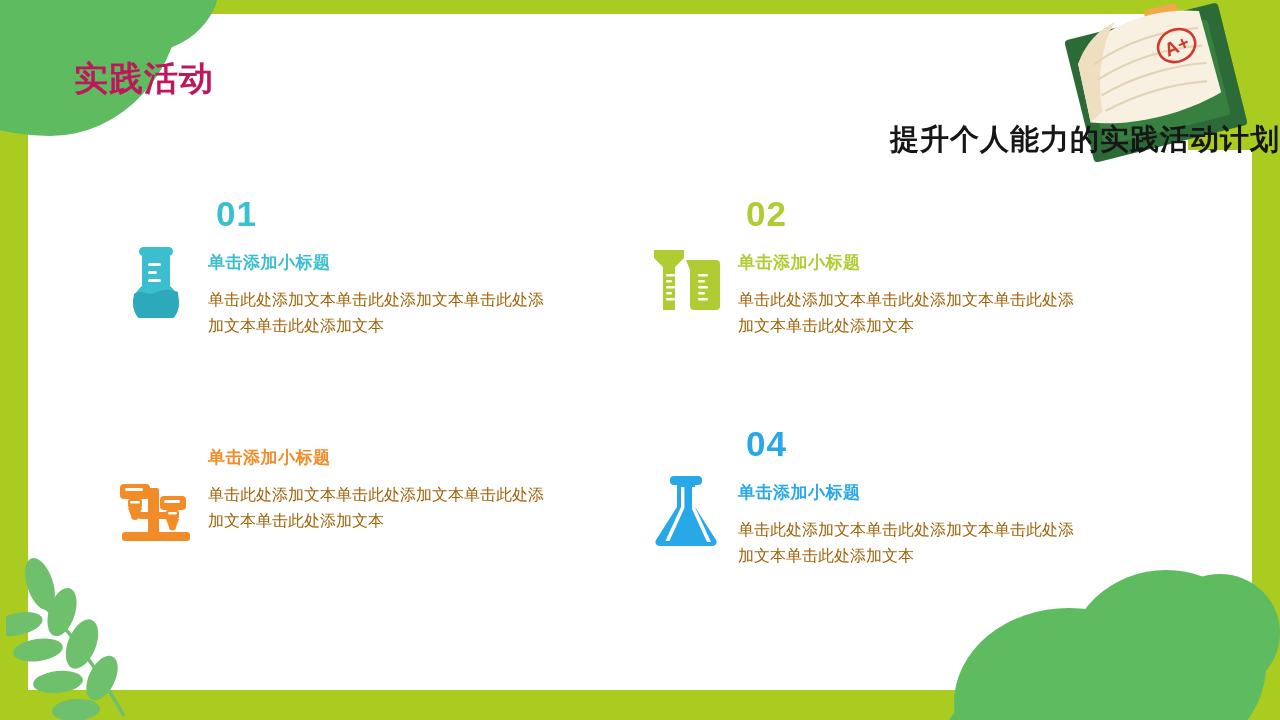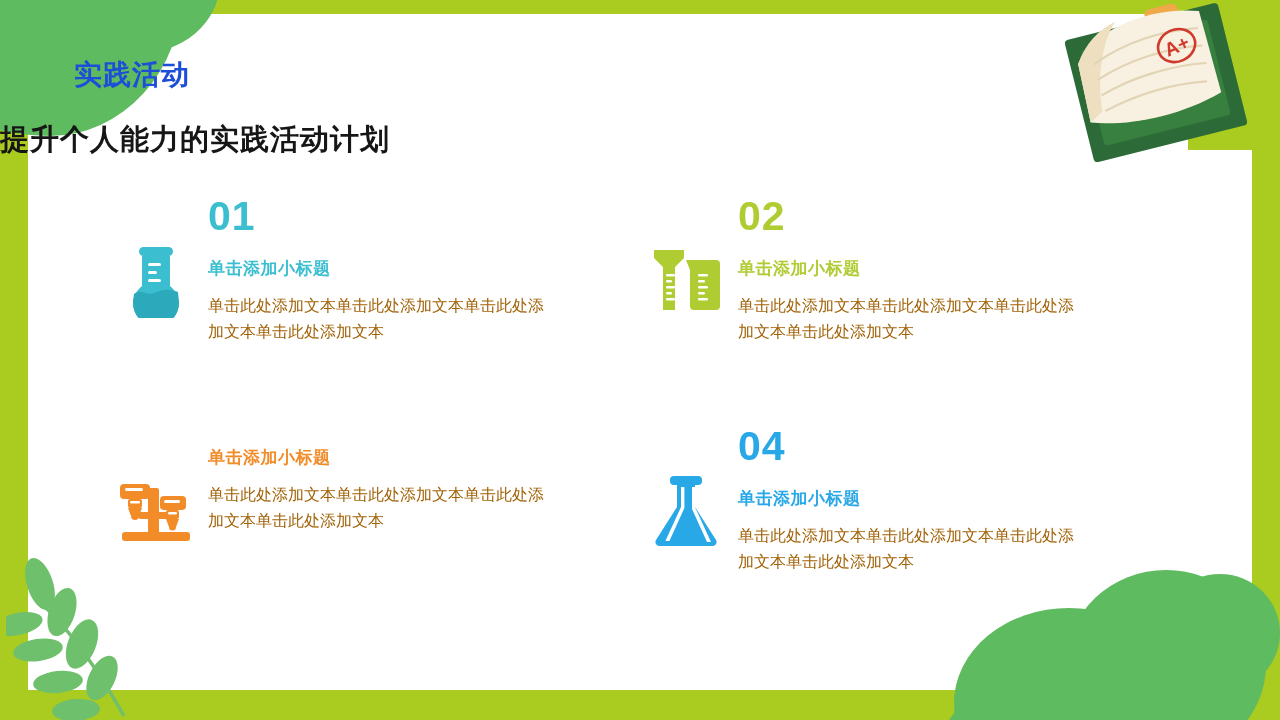--- a/index.html
+++ b/index.html
@@ -74,30 +74,30 @@
   .cloud-c { right: 190px; bottom: -96px;  width: 150px; height: 130px; }
   .cloud-e { right: 0px;   bottom: 28px;   width: 120px; height: 118px; }
 
   
   .branch { position: absolute; left: 6px; bottom: 0; width: 190px; height: 200px; }
 
   
   .slide-title {
     position: absolute;
     left: 74px; top: 56px;
-    font-size: 28px;
-    font-weight: bold;
-    color: #1d4ed8;
+    font-size: 34px;
+    font-weight: bold;
+    color: #be185d;
     letter-spacing: 1px;
   }
   .main-heading {
     position: absolute;
     left: 0; top: 120px;
     width: 1280px;
-    text-align: left;
+    text-align: right;
     font-size: 29px;
     font-weight: bold;
     color: #161616;
     letter-spacing: 1px;
   }
 
   
   .items {
     position: absolute;
     left: 118px; top: 196px;
@@ -114,24 +114,25 @@
 
   .item-icon {
     position: absolute;
     left: 0; top: 46px;
     width: 76px; height: 76px;
   }
   .item-body {
     margin-left: 90px;
   }
   .item-num {
-    font-size: 41px;
+    font-size: 35px;
     font-weight: bold;
     line-height: 1;
     letter-spacing: 1px;
+    margin-left: 8px;
   }
   .item-subtitle {
     margin-top: 20px;
     font-size: 17px;
     font-weight: bold;
     letter-spacing: 0.5px;
   }
   .item-desc {
     margin-top: 13px;
     font-size: 16px;

